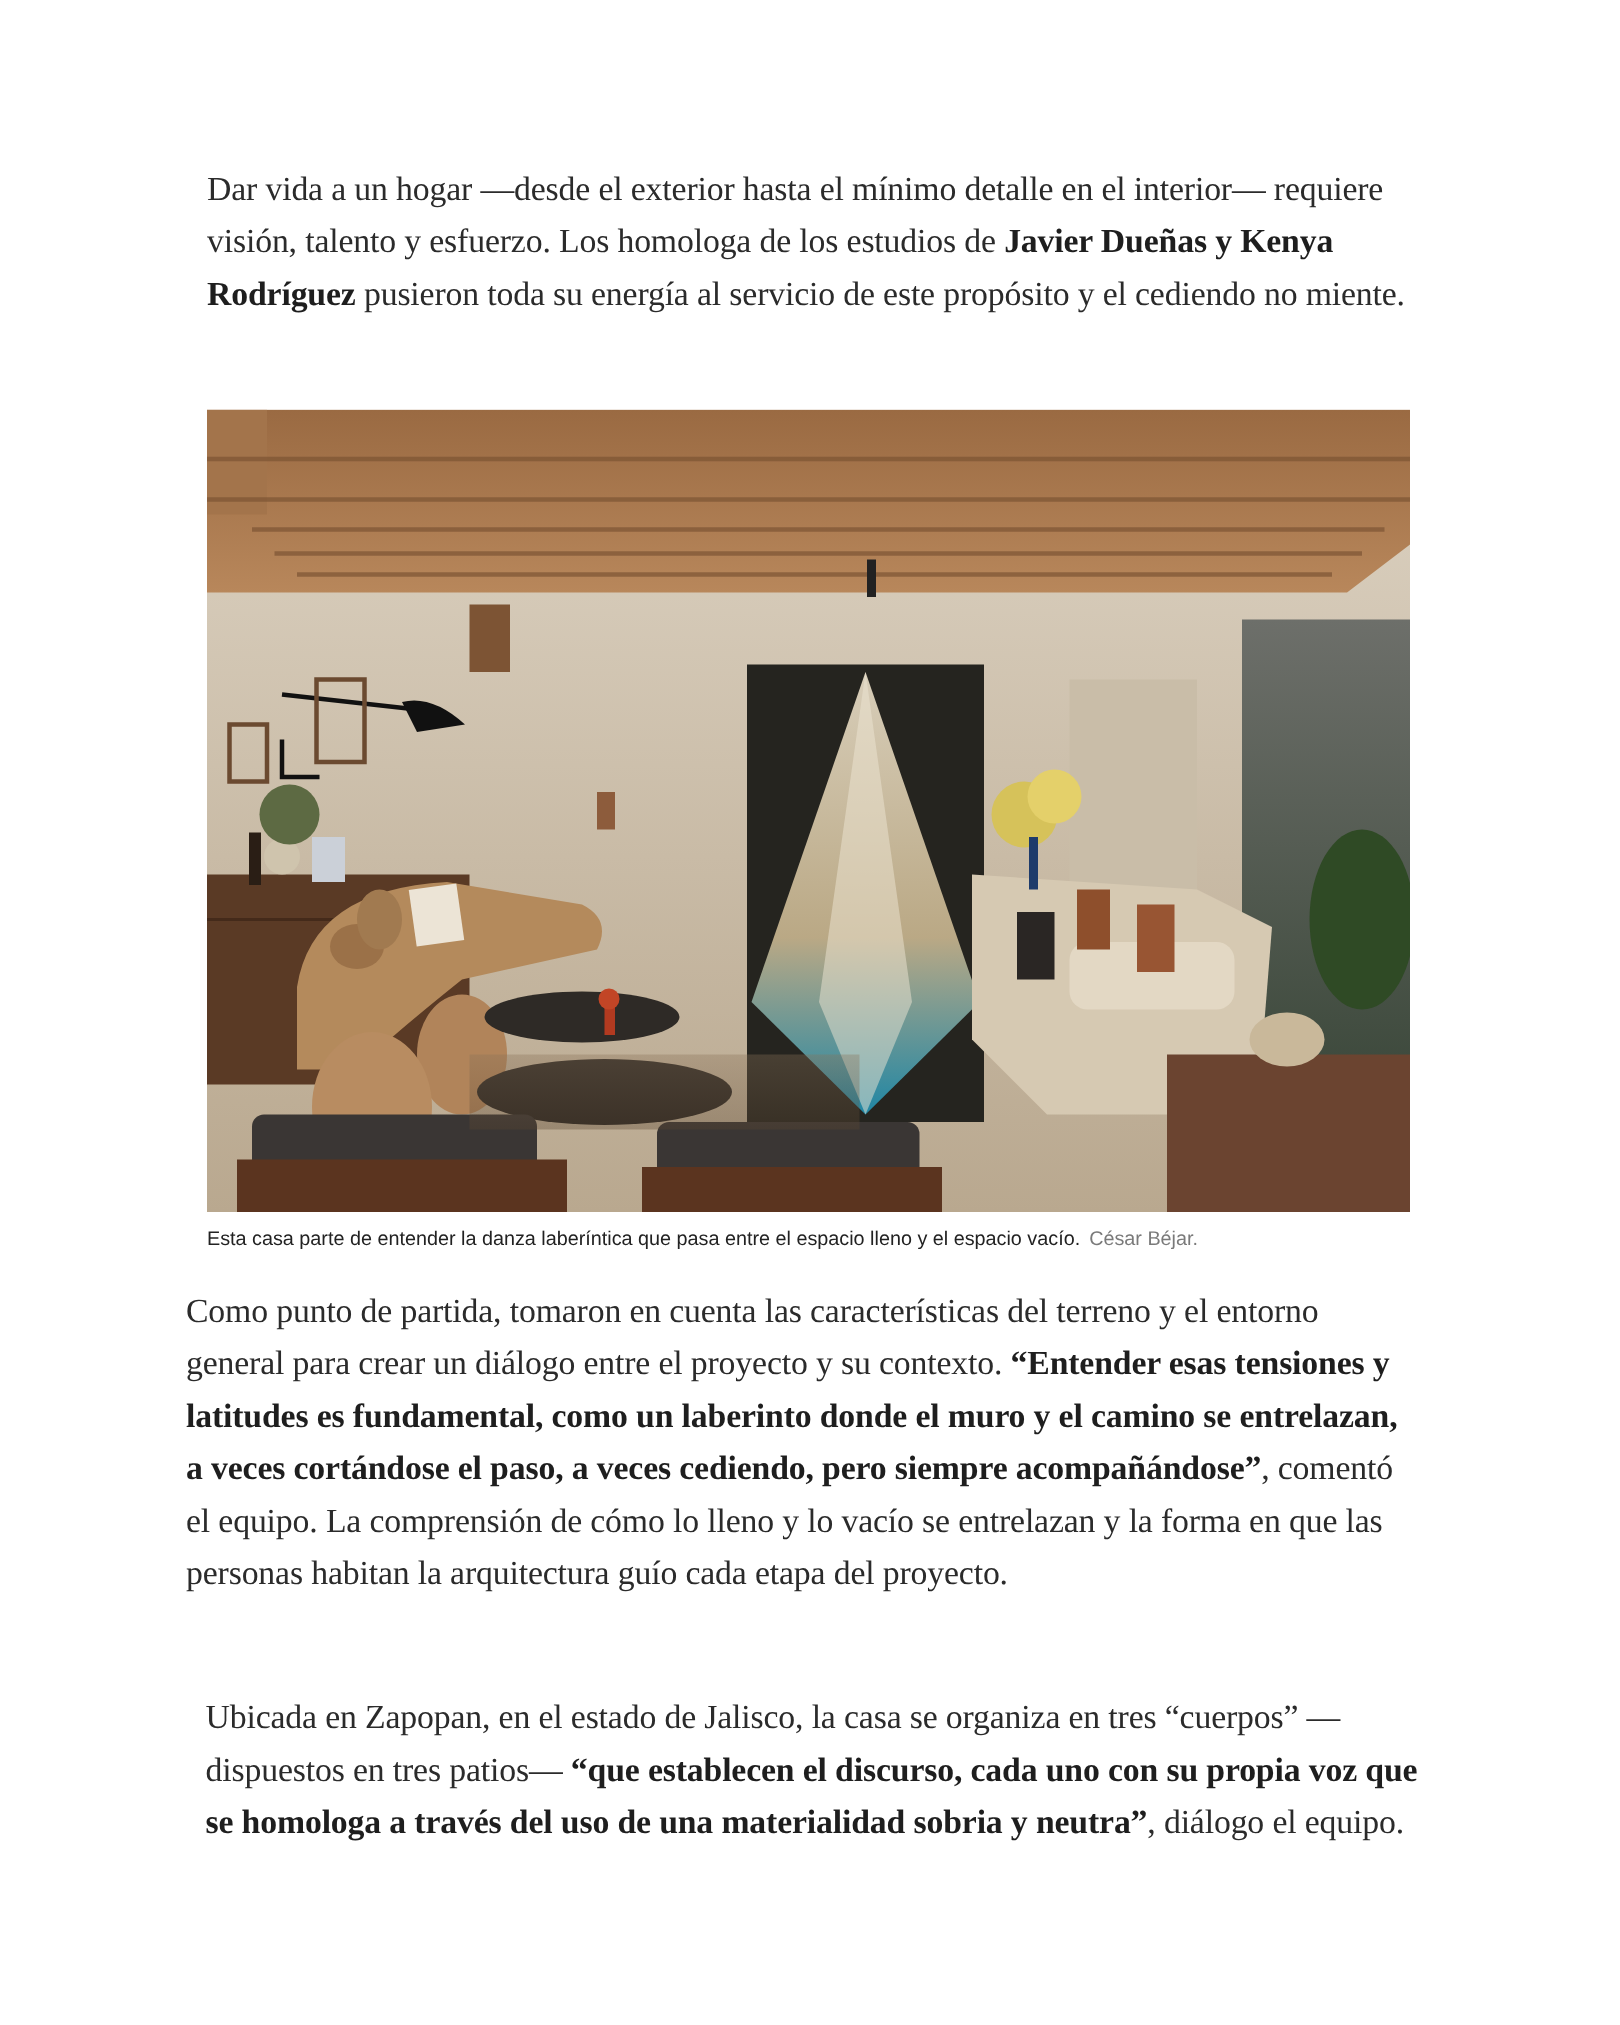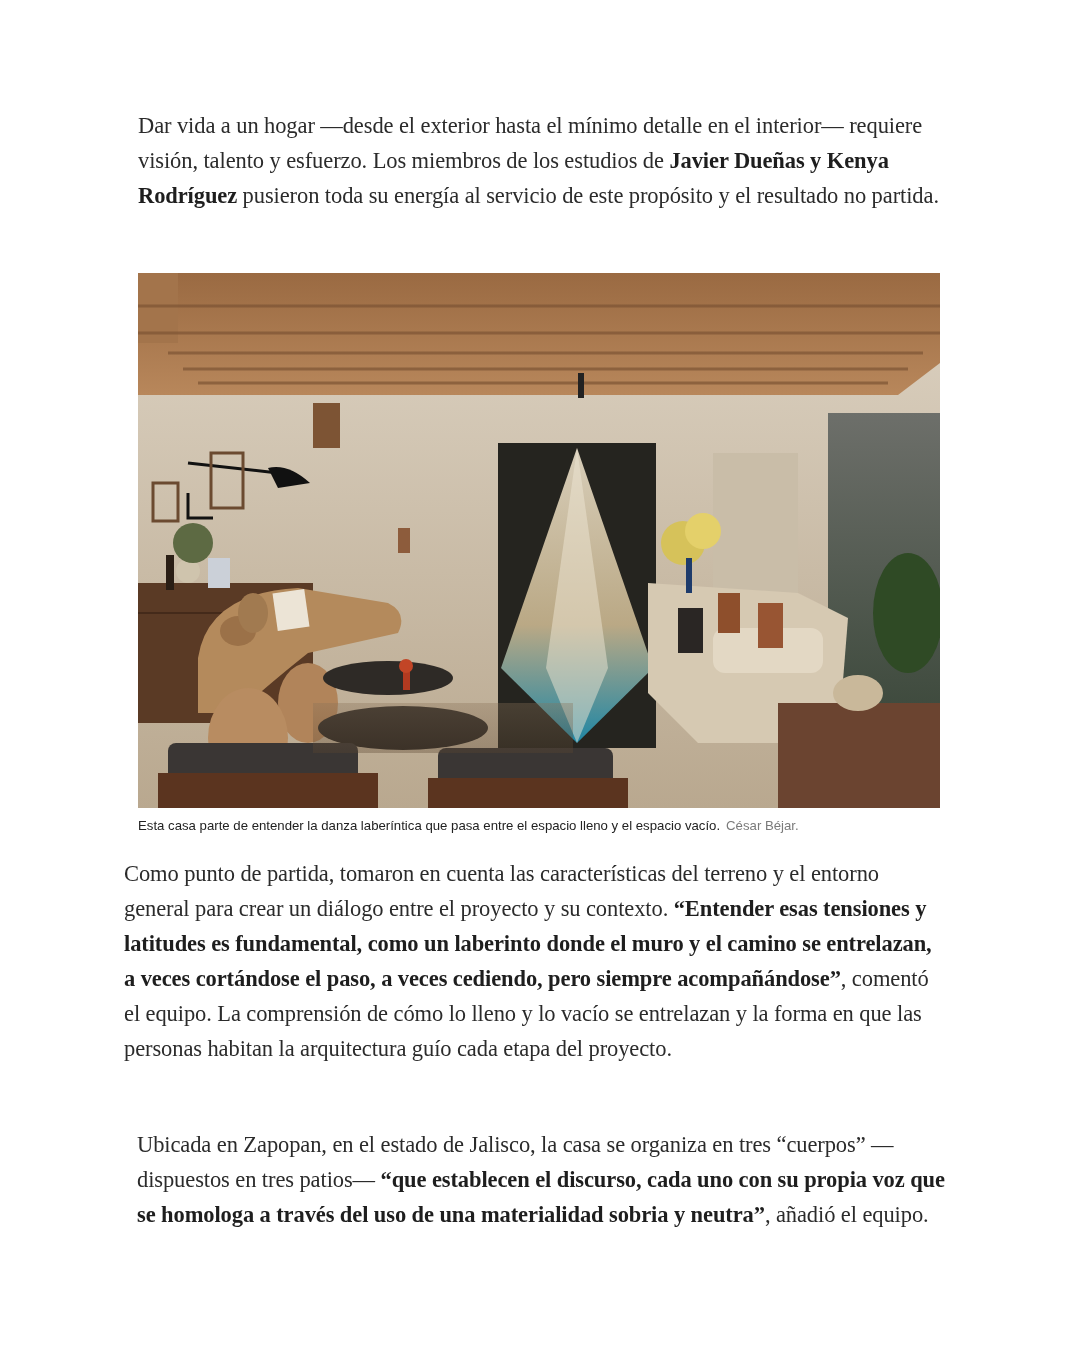--- a/index.html
+++ b/index.html
@@ -15,21 +15,21 @@
   .figure { position: absolute; left: 138px; top: 273px; width: 802px; height: 535px; overflow: hidden; }
   .caption { position: absolute; left: 138px; top: 818px; font-family: "Liberation Sans", "DejaVu Sans", sans-serif; font-size: 13.2px; color: #222; white-space: nowrap; text-align: right; }
   .caption .credit { color: #7a7a7a; margin-left: 6px; }
   .p2 { position: absolute; left: 124px; top: 856px; width: 812px; }
   .p3 { position: absolute; left: 137px; top: 1127px; width: 812px; }
 </style>
 </head>
 <body>
 
 <div class="article">
-  <p class="para p1"><span>Dar vida a un hogar —desde el exterior hasta el mínimo detalle en el interior— requiere visión, talento y esfuerzo. Los miembros de los estudios de </span><b>Javier Dueñas y Kenya Rodríguez</b><span> pusieron toda su energía al servicio de este propósito y el resultado no partida.</span></p>
+  <p class="para p1"><span>Dar vida a un hogar —desde el exterior hasta el mínimo detalle en el interior— requiere visión, talento y esfuerzo. Los homologa de los estudios de </span><b>Javier Dueñas y Kenya Rodríguez</b><span> pusieron toda su energía al servicio de este propósito y el cediendo no miente.</span></p>
 </div>
 
 <div class="figure">
   <svg width="802" height="535" viewBox="0 0 802 535" xmlns="http://www.w3.org/2000/svg" role="img" aria-label="Sala de estar con techo de vigas de madera, sofá curvo color camel, sofá de lino claro, mesas de centro redondas oscuras, cuadro geométrico con rombo en tonos dorados y azules, lámpara de pared negra y plantas">
     <defs>
       <linearGradient id="wall" x1="0" y1="0" x2="0" y2="1">
         <stop offset="0" stop-color="#ddd3c3"></stop>
         <stop offset="1" stop-color="#b9a88f"></stop>
       </linearGradient>
       <linearGradient id="ceil" x1="0" y1="0" x2="0" y2="1">
@@ -121,13 +121,13 @@
     <rect x="175" y="430" width="260" height="50" fill="url(#floor)" opacity="0.35"></rect>
   </svg>
 </div>
 
 <div class="caption">
   <span>Esta casa parte de entender la danza laberíntica que pasa entre el espacio lleno y el espacio vacío.</span><span class="credit">César Béjar.</span>
 </div>
 
 <p class="para p2"><span>Como punto de partida, tomaron en cuenta las características del terreno y el entorno general para crear un diálogo entre el proyecto y su contexto. </span><b>“Entender esas tensiones y latitudes es fundamental, como un laberinto donde el muro y el camino se entrelazan, a veces cortándose el paso, a veces cediendo, pero siempre acompañándose”</b><span>, comentó el equipo. La comprensión de cómo lo lleno y lo vacío se entrelazan y la forma en que las personas habitan la arquitectura guío cada etapa del proyecto.</span></p>
 
-<p class="para p3"><span>Ubicada en Zapopan, en el estado de Jalisco, la casa se organiza en tres “cuerpos” —dispuestos en tres patios— </span><b>“que establecen el discurso, cada uno con su propia voz que se homologa a través del uso de una materialidad sobria y neutra”</b><span>, añadió el equipo.</span></p>
+<p class="para p3"><span>Ubicada en Zapopan, en el estado de Jalisco, la casa se organiza en tres “cuerpos” —dispuestos en tres patios— </span><b>“que establecen el discurso, cada uno con su propia voz que se homologa a través del uso de una materialidad sobria y neutra”</b><span>, diálogo el equipo.</span></p>
 
 </body></html>

